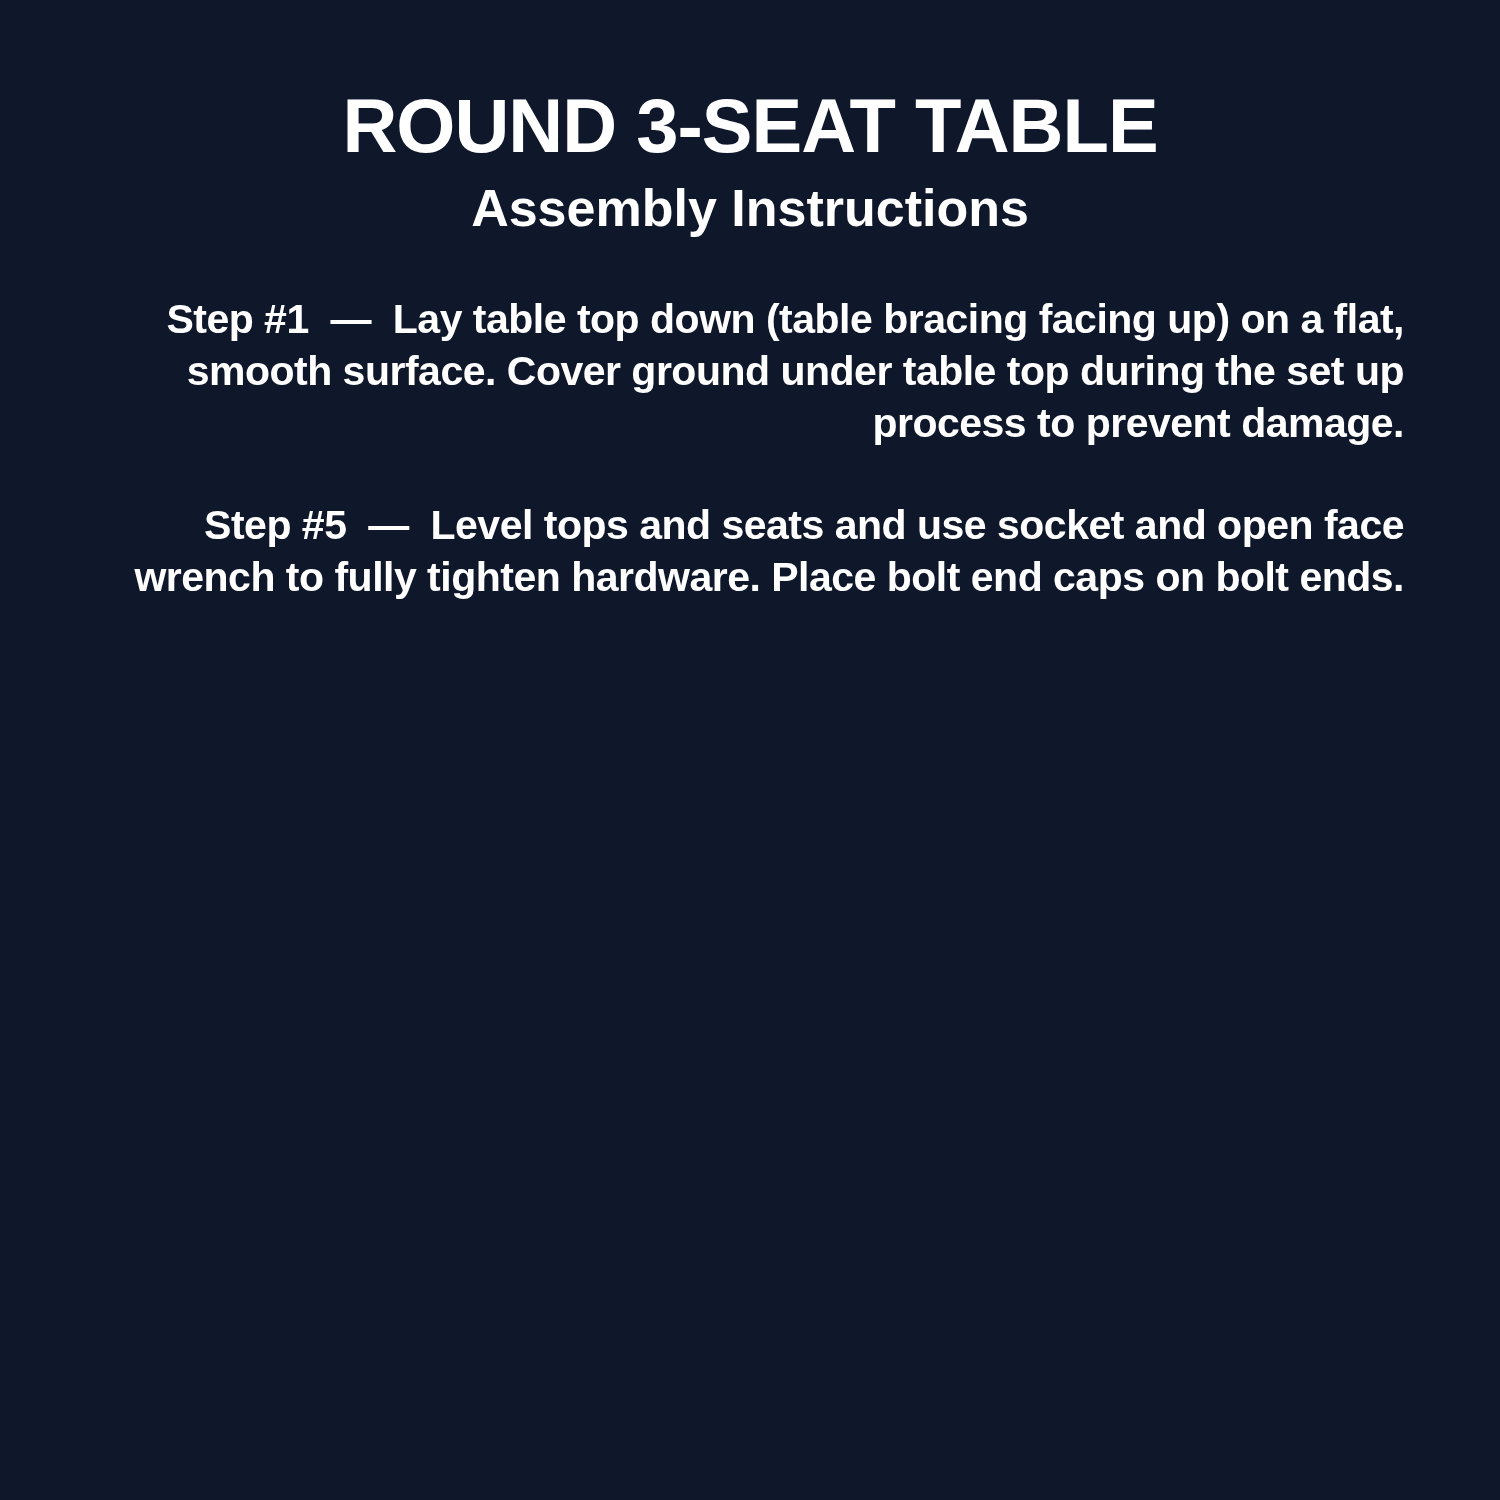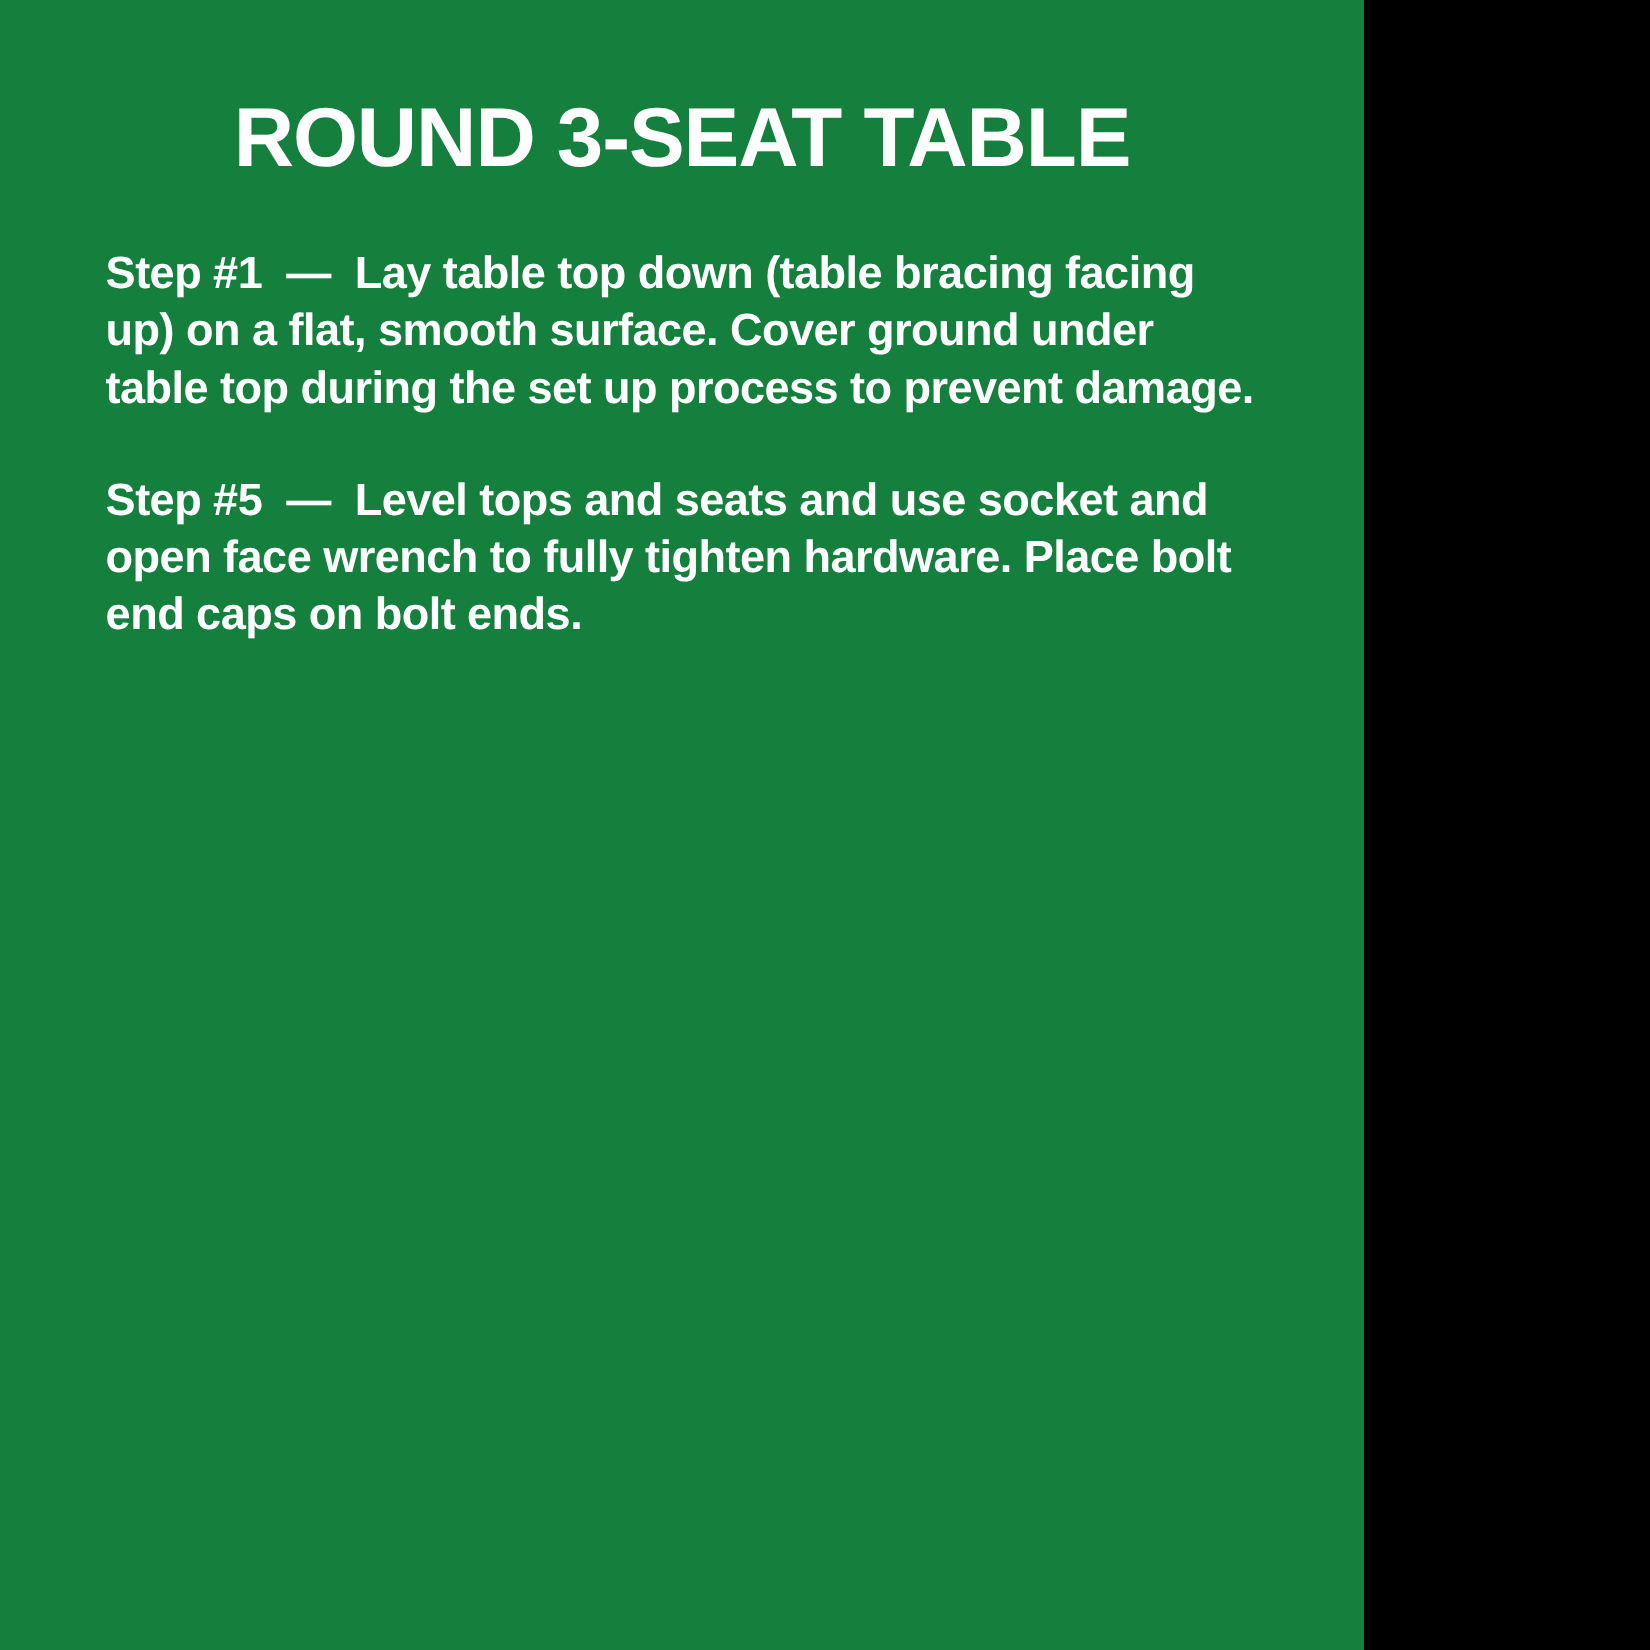--- a/index.html
+++ b/index.html
@@ -2,23 +2,23 @@
 <html><head>
 <meta charset="utf-8">
 <style>
   html, body {
     margin: 0;
     padding: 0;
     background: #000000;
   }
   .sheet {
     position: relative;
-    width: 1240px;
+    width: 1500px;
     height: 1500px;
-    background: #15803d;
+    background: #0f172a;
     color: #ffffff;
     font-family: "Liberation Sans", "DejaVu Sans", sans-serif;
     font-weight: bold;
     box-sizing: border-box;
     overflow: hidden;
   }
   .header {
     text-align: center;
     padding-top: 86px;
   }
@@ -30,34 +30,36 @@
     font-weight: bold;
   }
   .subtitle {
     margin: 14px 0 0 0;
     font-size: 52px;
     line-height: 1.1;
     font-weight: bold;
   }
   .steps {
     padding: 56px 96px 0 96px;
+    text-align: right;
   }
   .step {
     margin: 0 0 50px 0;
     font-size: 41px;
     line-height: 1.27;
     letter-spacing: -0.5px;
     white-space: pre-wrap;
     font-weight: bold;
   }
 </style>
 </head>
 <body>
 
 <div class="sheet">
   <div class="header">
     <h1 class="title">ROUND 3-SEAT TABLE</h1>
+    <h2 class="subtitle">Assembly Instructions</h2>
   </div>
   <div class="steps">
     <p class="step">Step #1  —  Lay table top down (table bracing facing up) on a flat, smooth surface. Cover ground under table top during the set up process to prevent damage.</p>
     <p class="step">Step #5  —  Level tops and seats and use socket and open face wrench to fully tighten hardware. Place bolt end caps on bolt ends.</p>
   </div>
 </div>
 
 </body></html>

